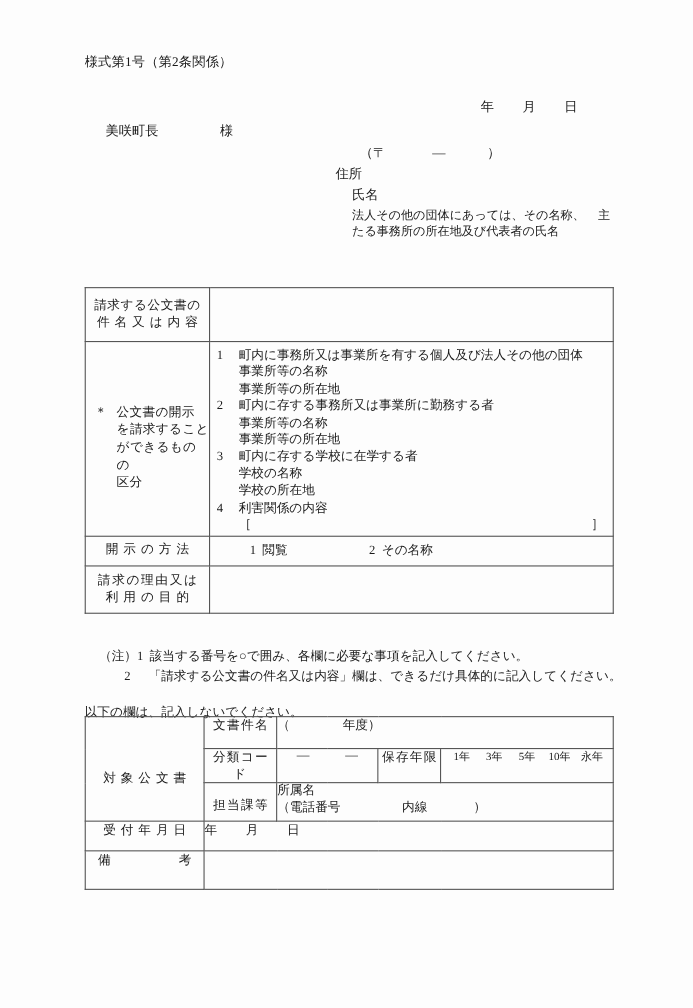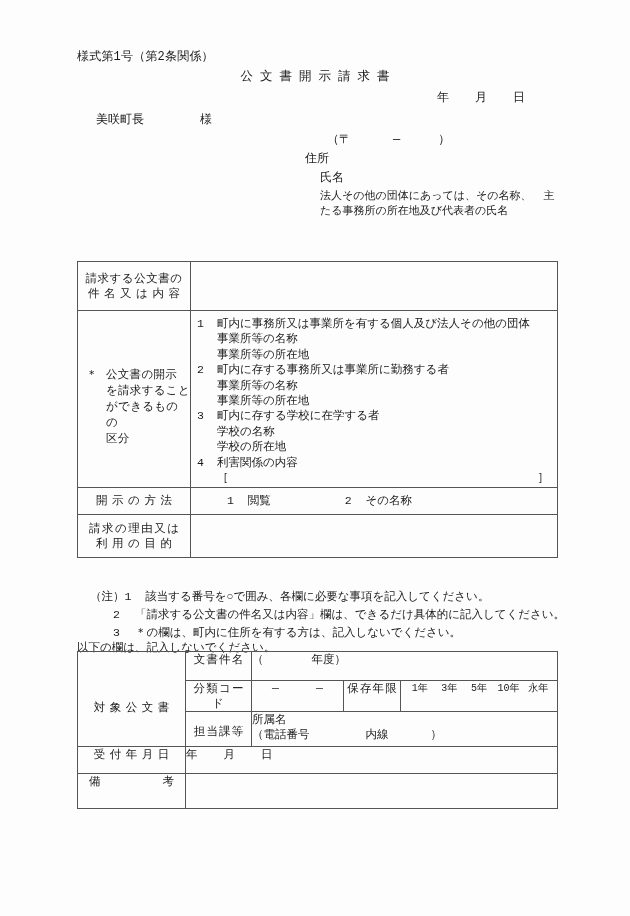--- a/index.html
+++ b/index.html
@@ -14,21 +14,20 @@
     font-family: "Liberation Serif", "DejaVu Serif", serif;
     color: #1a1a1a;
     font-size: 11.5px;
     position: relative;
     overflow: hidden;
   }
   .page {
     position: relative;
     width: 508px;
     height: 916px;
-    font-family: Liberation Mono, monospace;
   }
 
   
   .abs { position: absolute; white-space: nowrap; }
 
   
   .form-no {
     left: 77px; top: 48px;
     font-size: 12px;
     letter-spacing: 0.2px;
@@ -211,21 +210,20 @@
   }
   .biko-label .tail { display: inline-block; margin-left: 62px; }
 </style>
 </head>
 <body>
 
 <div class="page">
 
   <div class="abs form-no">様式第1号（第2条関係）</div>
 
-  <div class="abs doc-title">公文書開示請求書</div>
 
   <div class="abs date-line">
     <span>年</span><span class="gap"></span><span>月</span><span class="gap"></span><span>日</span>
   </div>
 
   <div class="abs addressee">
     <span>美咲町長</span><span class="sama">様</span>
   </div>
 
   <div class="abs zip-line">
@@ -314,23 +312,20 @@
       </tr>
     </tbody>
   </table>
 
   <div class="abs note note1">
     <span>（注）</span><span>1</span>&nbsp;&nbsp;<span>該当する番号を○で囲み、各欄に必要な事項を記入してください。</span>
   </div>
   <div class="abs note note2">
     <span class="nnum">2</span><span>「請求する公文書の件名又は内容」欄は、できるだけ具体的に記入してください。</span>
   </div>
-  <div class="abs note note3">
-    <span class="nnum">3</span><span>＊の欄は、町内に住所を有する方は、記入しないでください。</span>
-  </div>
   <div class="abs note-tail">以下の欄は、記入しないでください。</div>
 
   <table class="form" id="table-office">
     <colgroup>
       <col style="width:108px">
       <col style="width:66px">
       <col style="width:46px">
       <col style="width:46px">
       <col style="width:57px">
       <col style="width:157px">

